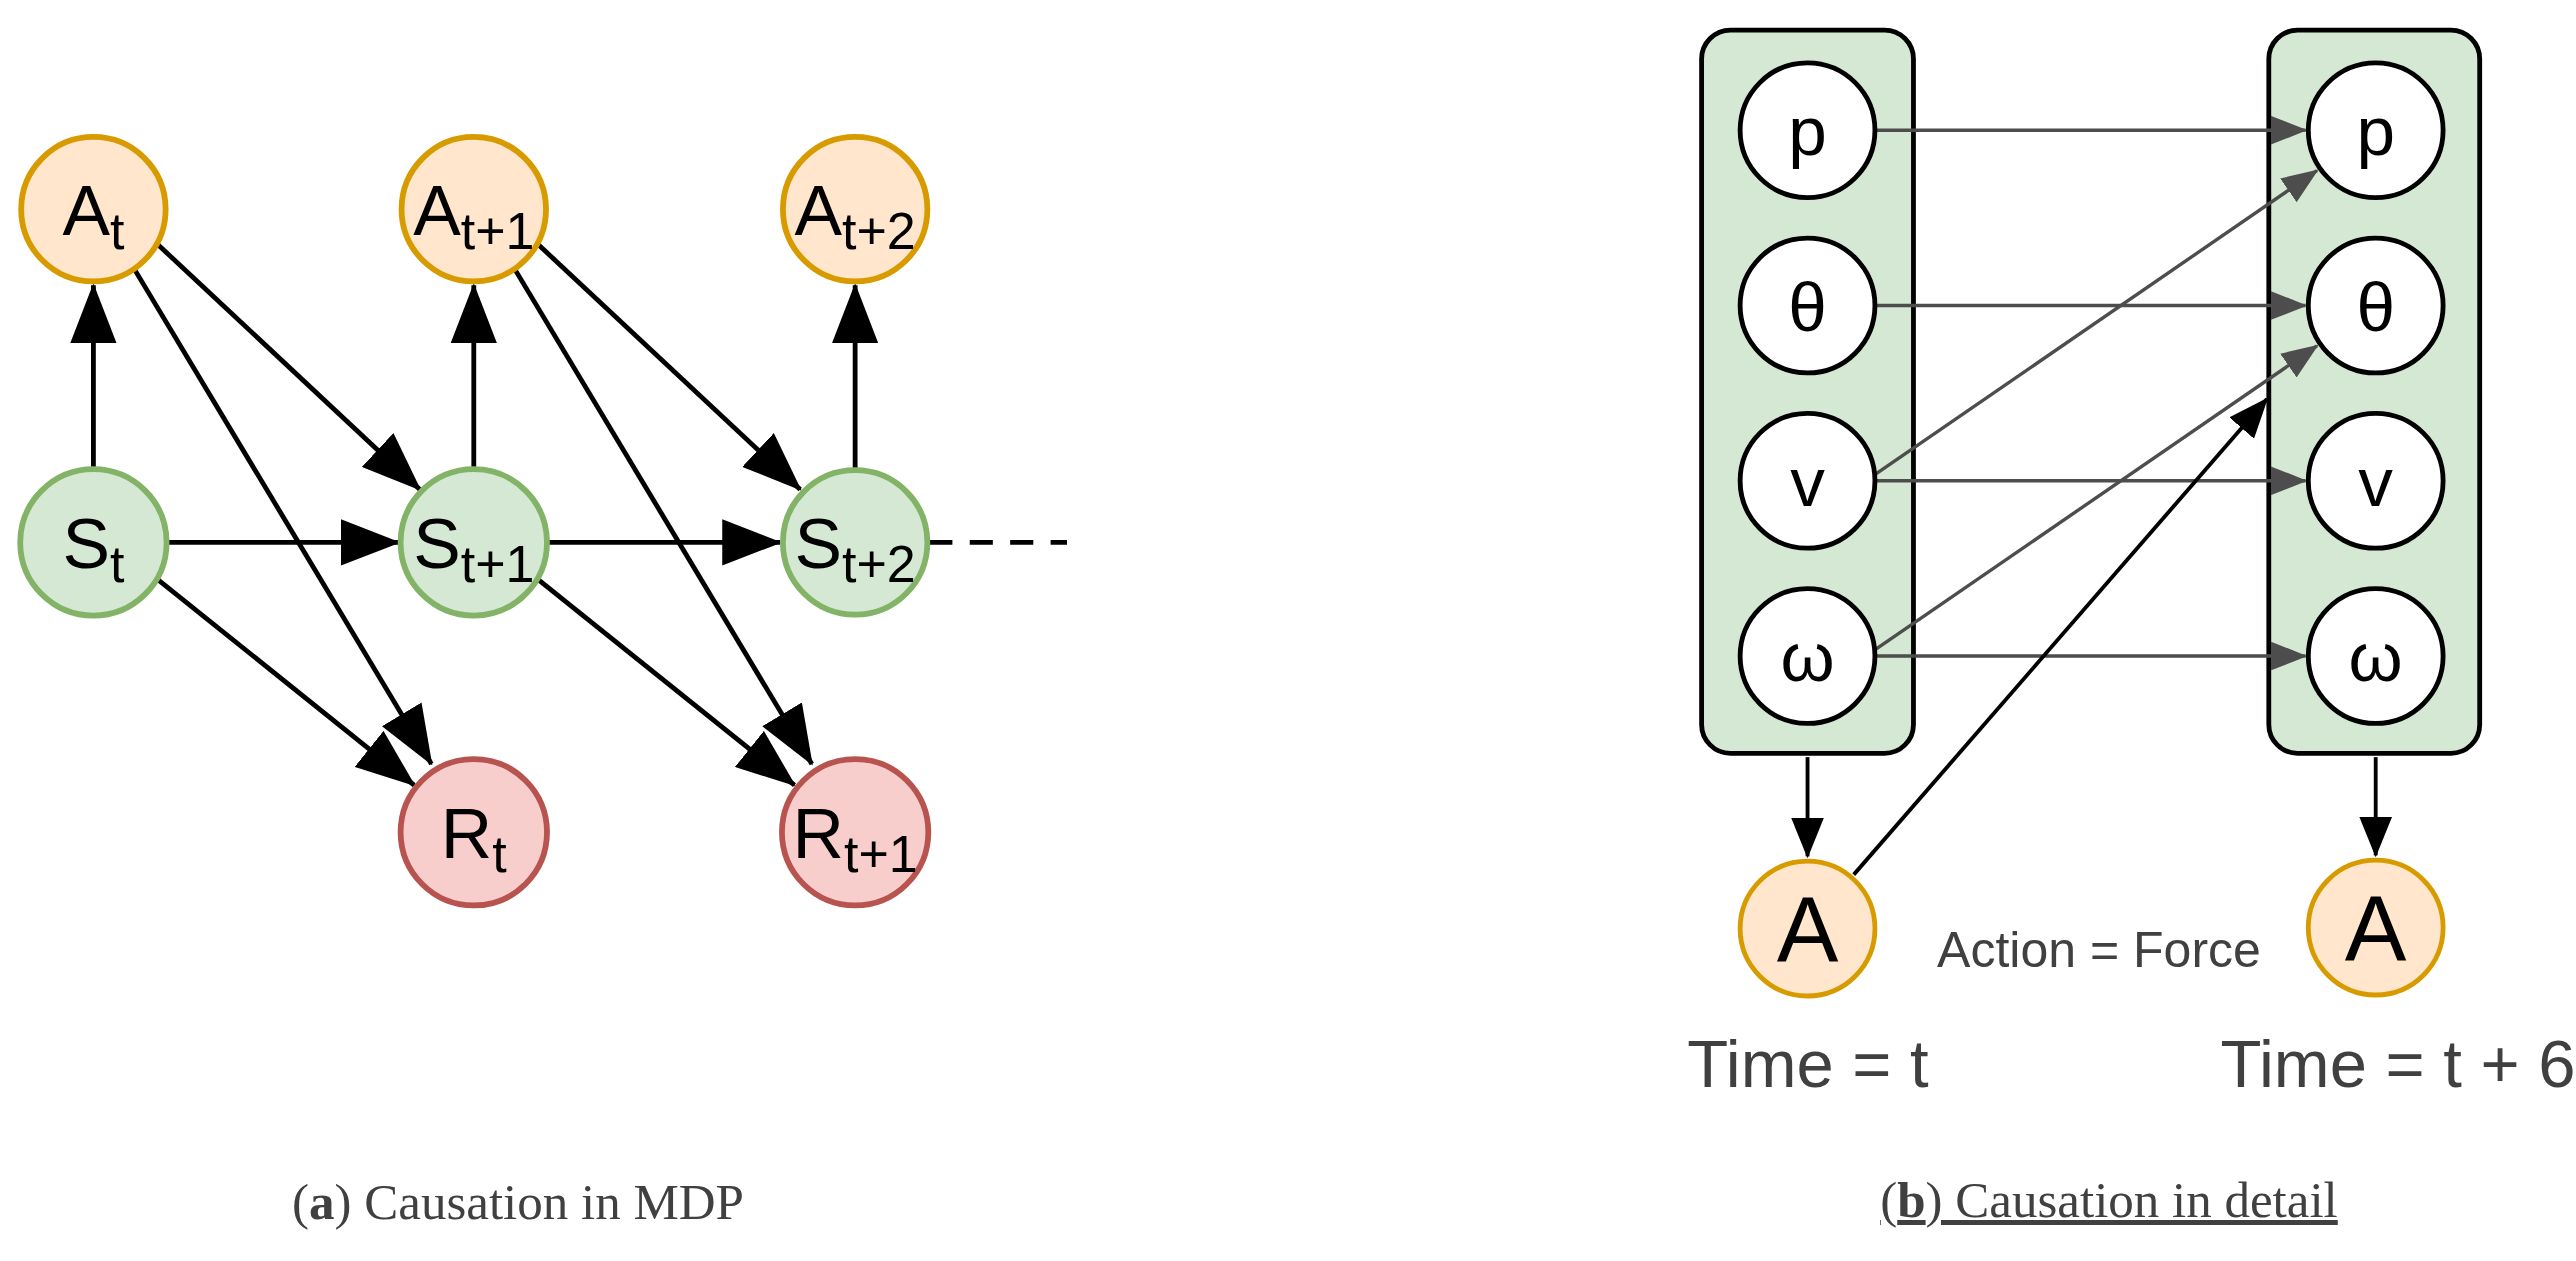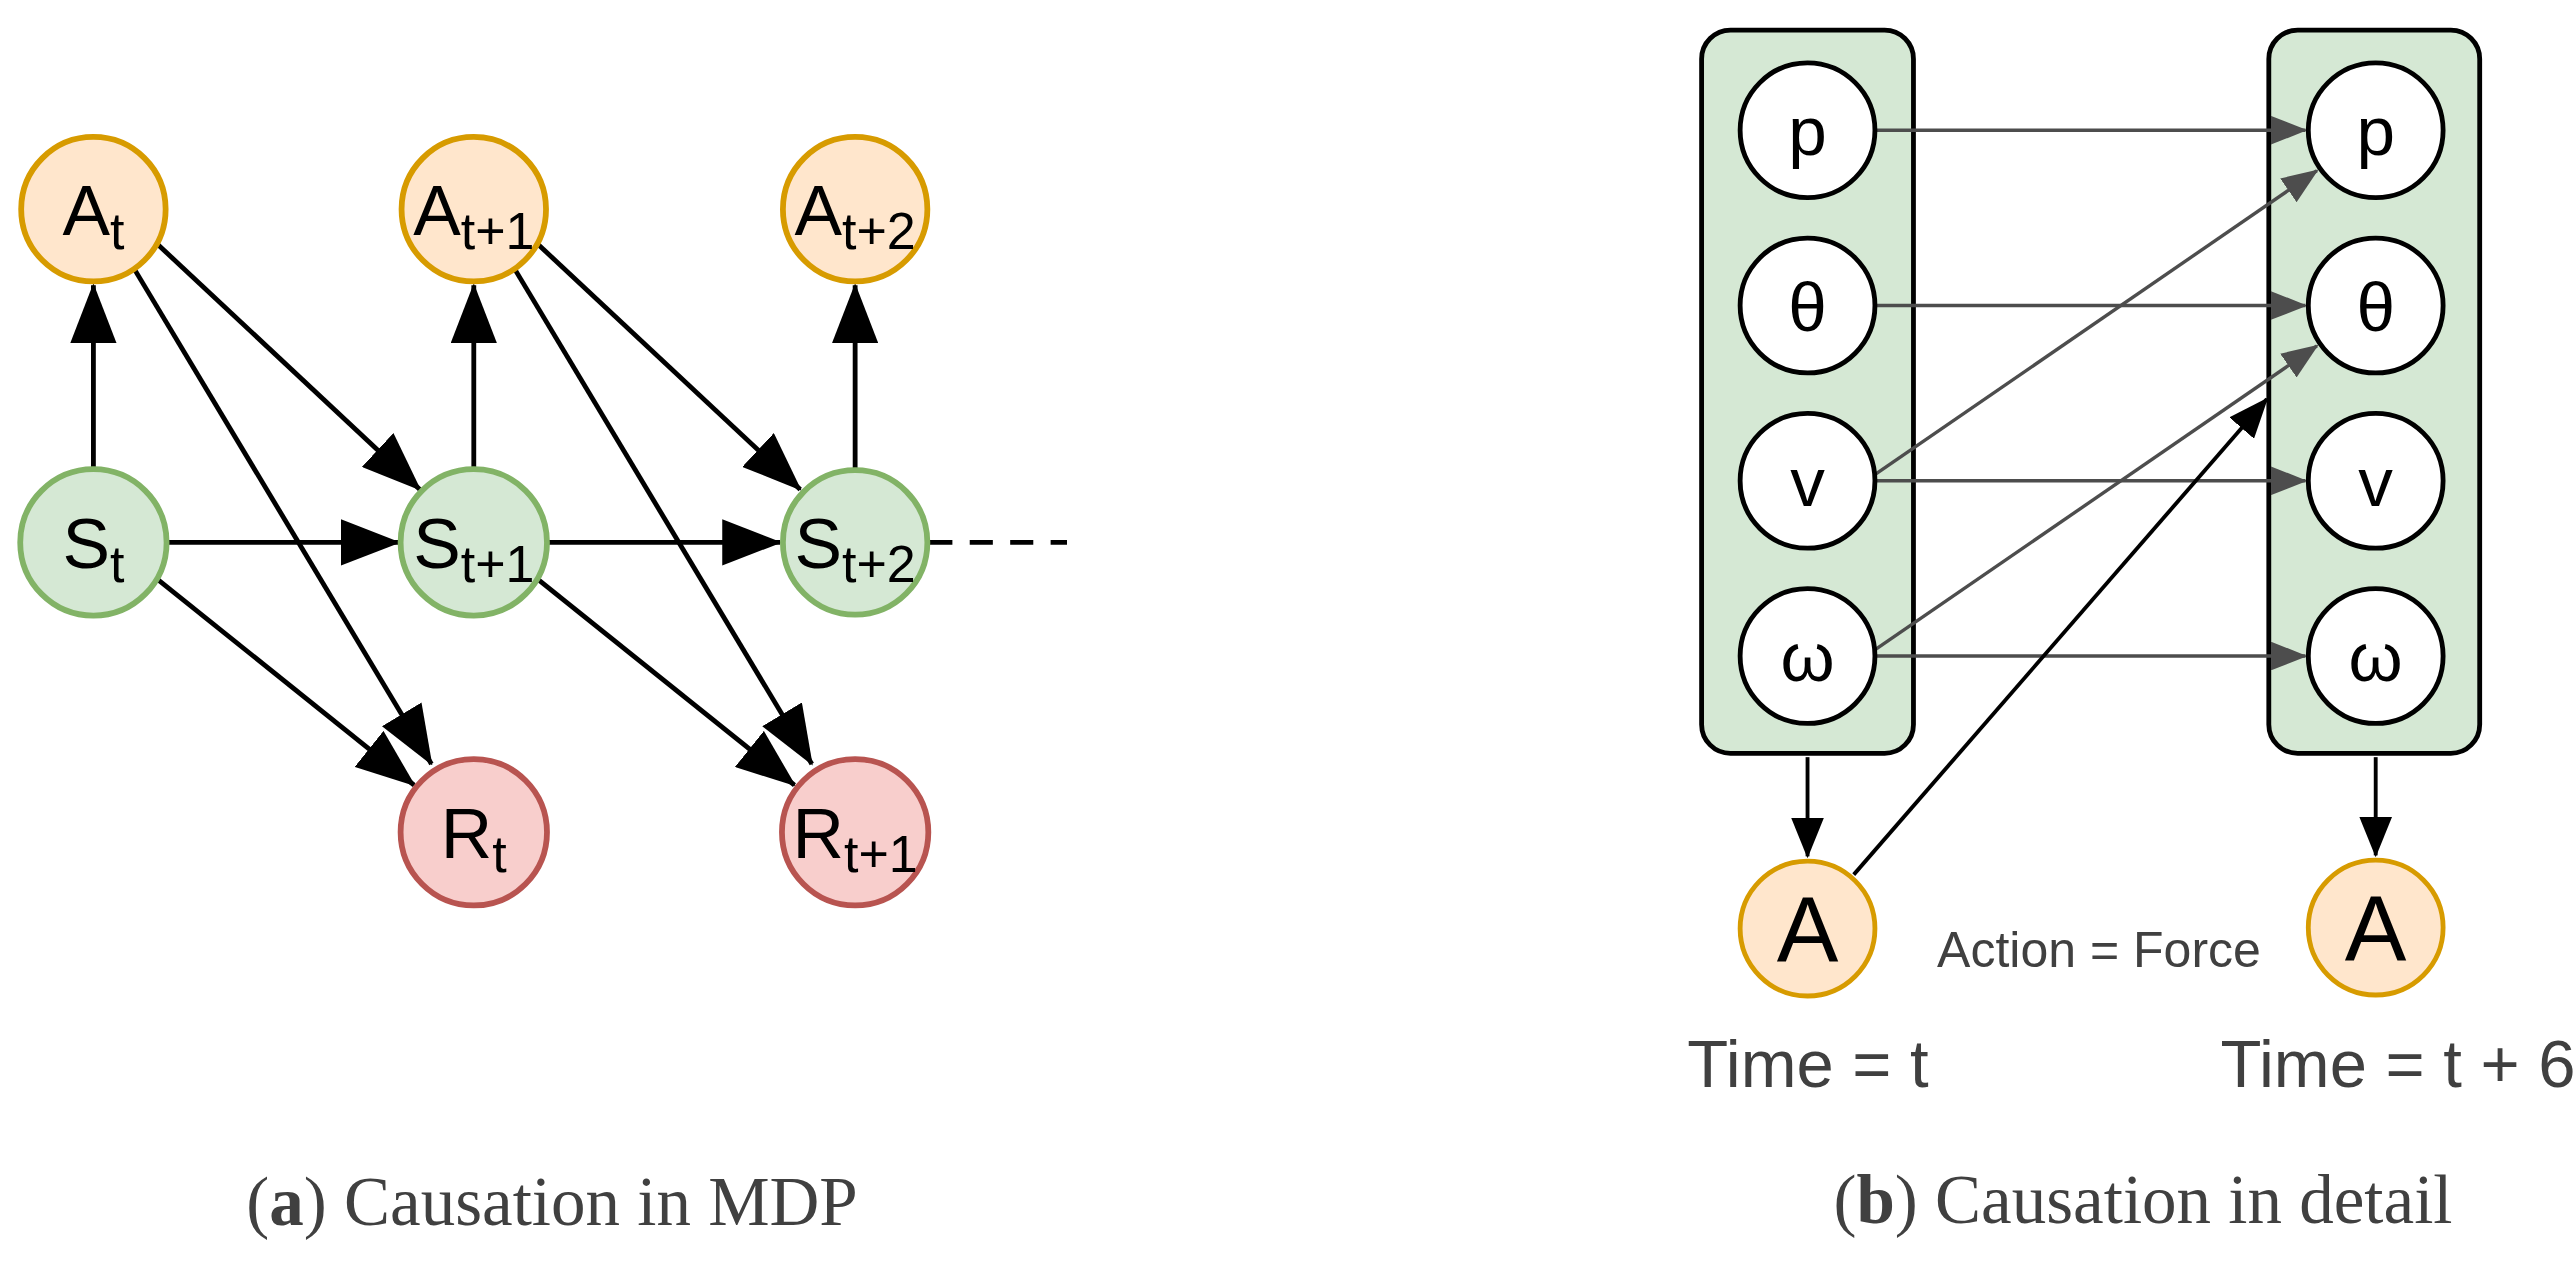--- a/index.html
+++ b/index.html
@@ -1,21 +1,21 @@
 <!DOCTYPE html>
 <html><head>
 <meta charset="utf-8">
 <style>
   html,body{margin:0;padding:0;background:#ffffff;}
   #stage{position:relative;width:2576px;height:1262px;background:#ffffff;overflow:hidden;}
   #fig{position:absolute;left:0;top:0;width:2576px;height:1262px;}
   .overlay-label{position:absolute;transform:translate(-50%,-50%);white-space:nowrap;color:#404040;}
   .sans{font-family:"Liberation Sans",sans-serif;}
   .serif{font-family:"Liberation Serif",serif;}
-  .caption{font-size:69px;margin-left:34px;}
+  .caption{font-size:51px;}
   .timelabel{font-size:67px;}
   .forcelabel{font-size:50px;}
 </style>
 </head>
 <body>
 
 <div id="stage">
 
   <svg id="fig" viewBox="0 0 2675 1310" xmlns="http://www.w3.org/2000/svg">
     <defs>
@@ -93,18 +93,18 @@
   <div class="overlay-label sans forcelabel" style="left:2099px;top:950px;">Action = Force</div>
 
   <div class="overlay-label sans timelabel" style="left:1808px;top:1063px;">Time = t</div>
 
   <div class="overlay-label sans timelabel" style="left:2398px;top:1063px;">Time = t + 6</div>
 
   <div class="overlay-label serif caption" style="left:518px;top:1202px;">
     <span>(</span><b>a</b><span>) Causation in MDP</span>
   </div>
 
-  <div class="overlay-label serif caption" style="left:2109px;top:1200px;">
+  <div class="overlay-label serif caption" style="left:2109px;top:1200px;text-decoration:underline;">
     <span>(</span><b>b</b><span>) Causation in detail</span>
   </div>
 
 </div>
 
 
 </body></html>

